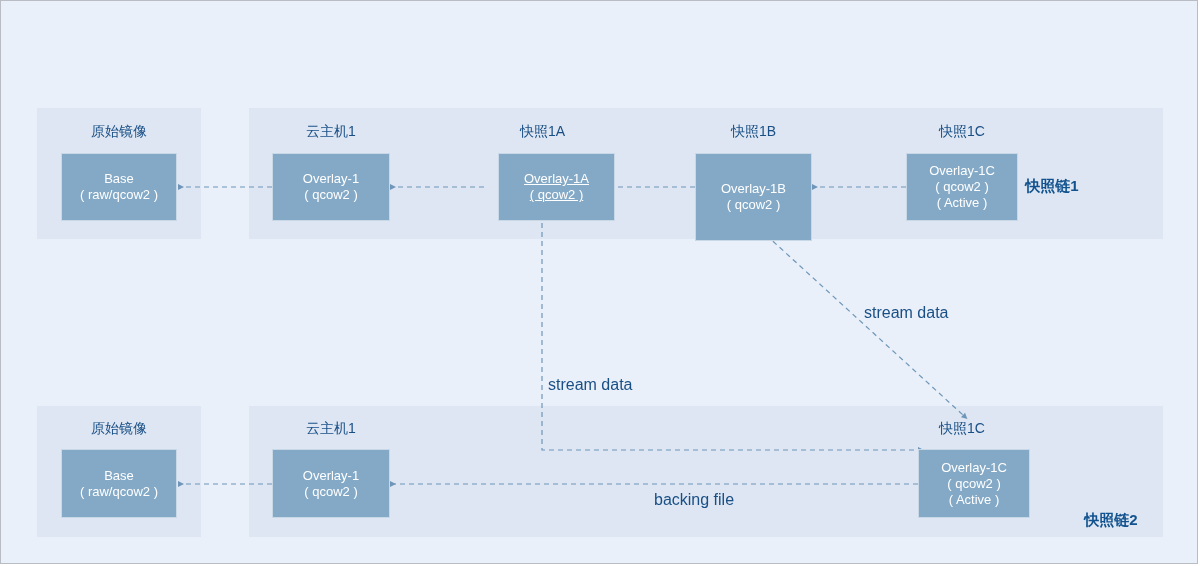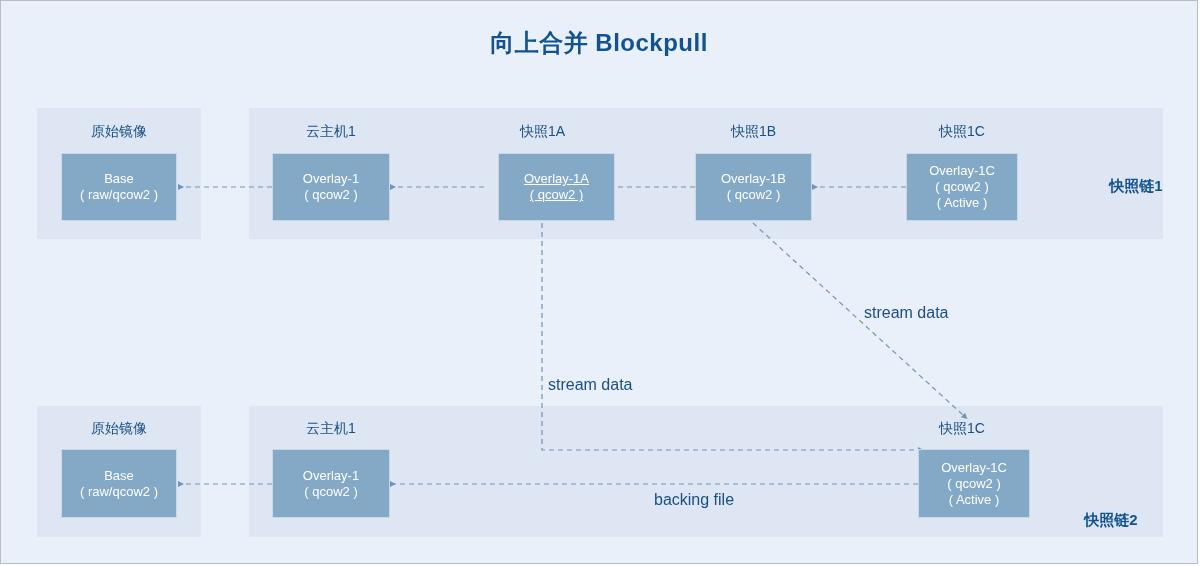--- a/index.html
+++ b/index.html
@@ -87,21 +87,20 @@
     left:0;top:0;
     width:1198px;height:564px;
     pointer-events:none;
   }
 </style>
 </head>
 <body>
 
 <div id="canvas">
 
-  <div id="title">向上合并 Blockpull</div>
 
   <div class="panel" style="left:36px; top:107px; width:164px; height:131px;"></div>
   <div class="panel" style="left:248px; top:107px; width:914px; height:131px;"></div>
   <div class="panel" style="left:36px; top:405px; width:164px; height:131px;"></div>
   <div class="panel" style="left:248px; top:405px; width:914px; height:131px;"></div>
 
   <svg id="edges" viewBox="0 0 1198 564">
     <defs>
       <marker id="arrL" markerWidth="8" markerHeight="8" refX="7" refY="4" orient="auto-start-reverse" markerUnits="userSpaceOnUse">
         <path d="M7,1 L1,4 L7,7 Z" fill="#6f96b8"></path>
@@ -135,31 +134,31 @@
     <span>( raw/qcow2 )</span>
   </div>
   <div class="node" style="left:271px; top:152px; width:118px; height:68px;">
     <span>Overlay-1</span>
     <span>( qcow2 )</span>
   </div>
   <div class="node" style="left:497px; top:152px; width:117px; height:68px;text-decoration:underline;">
     <span>Overlay-1A</span>
     <span>( qcow2 )</span>
   </div>
-  <div class="node" style="left:694px; top:152px; width:117px; height:68px;">
+  <div class="node" style="left:694px; top:152px; width:117px; height:88px;">
     <span>Overlay-1B</span>
     <span>( qcow2 )</span>
   </div>
   <div class="node" style="left:905px; top:152px; width:112px; height:68px;">
     <span>Overlay-1C</span>
     <span>( qcow2 )</span>
     <span>( Active )</span>
   </div>
 
-  <div class="chain" style="left:1080px; top:176px; width:110px;">快照链1</div>
+  <div class="chain" style="left:996px; top:176px; width:110px;">快照链1</div>
 
   <div class="cap" style="left:60px;  top:419px; width:116px;">原始镜像</div>
   <div class="cap" style="left:271px; top:419px; width:118px;">云主机1</div>
   <div class="cap" style="left:905px; top:419px; width:112px;">快照1C</div>
 
   <div class="node" style="left:60px; top:448px; width:116px; height:69px;">
     <span>Base</span>
     <span>( raw/qcow2 )</span>
   </div>
   <div class="node" style="left:271px; top:448px; width:118px; height:69px;">

